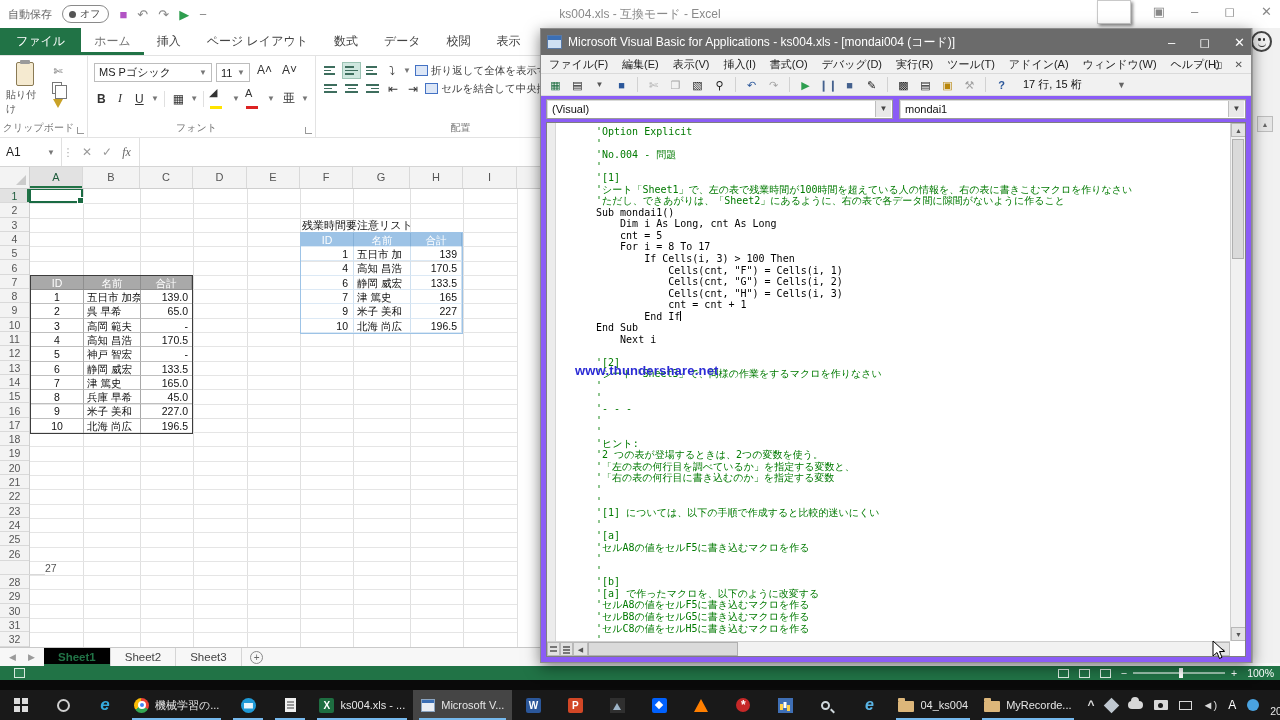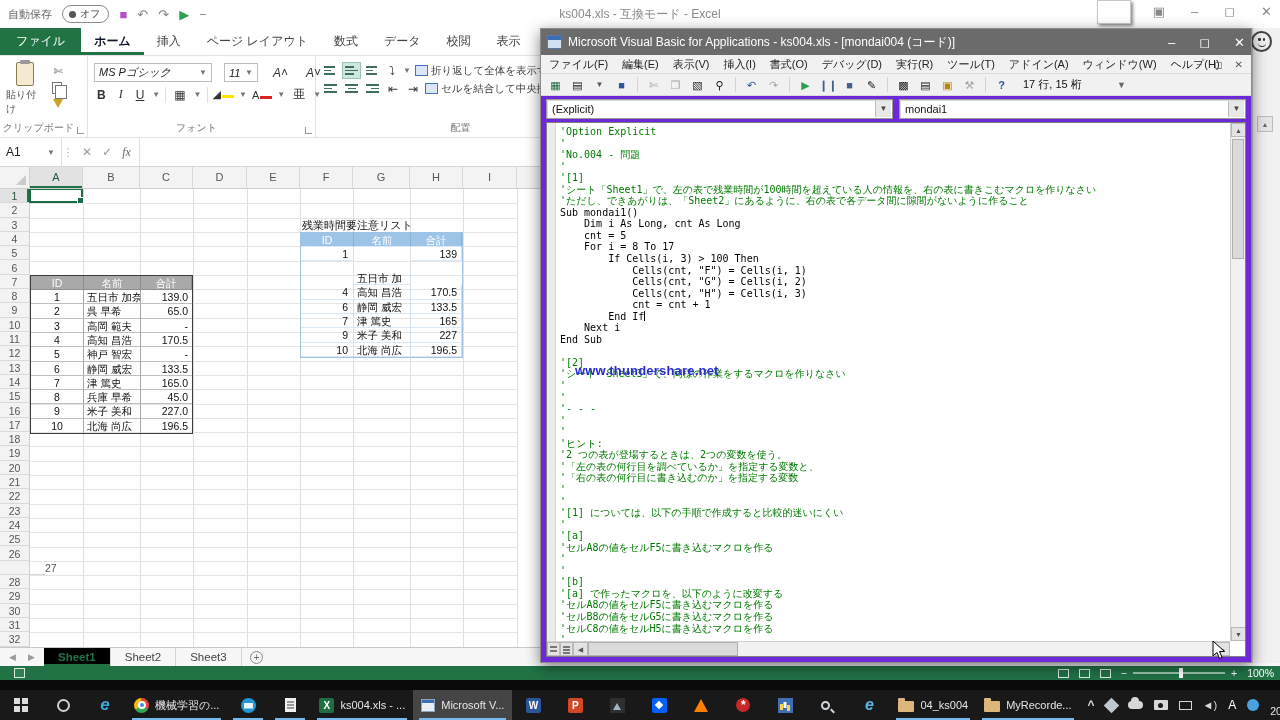--- a/index.html
+++ b/index.html
@@ -18,37 +18,37 @@
   .qat-save { color:#b254c4; }
   .qat-run { color:#2e9e4f; }
   #xl-title { position:absolute; left:0; right:0; top:6px; text-align:center; font-size:12px; color:#8a8a8a; }
   #xl-wincontrols { position:absolute; right:8px; top:4px; display:flex; gap:26px; color:#888; font-size:13px; }
   #recorder-box { position:absolute; left:1097px; top:0; width:34px; height:24px; background:#fff; border:1px solid #c9c9c9; box-shadow:2px 2px 3px rgba(0,0,0,.45); }
 
   
   #xl-tabs { position:absolute; left:0; top:28px; width:1280px; height:28px; background:#fff; display:flex; align-items:stretch; border-bottom:1px solid #e3e3e3; }
   .rtab { padding:0 13px; font-size:12px; color:#444; display:flex; align-items:center; }
   .rtab.file { background:#217346; color:#fff; padding:9px 16px; }
-  .rtab.active { color:#0f172a; font-weight:bold; box-shadow:inset 0 -3px 0 #217346; }
+  .rtab.active { color:#737373; font-weight:normal; box-shadow:inset 0 -3px 0 #217346; }
 
   
   #xl-ribbon { position:absolute; left:0; top:56px; width:1280px; height:81px; background:#fff; display:flex; }
   .rgroup { position:relative; height:81px; border-right:1px solid #e3e3e3; padding:4px 6px 16px 6px; display:flex; gap:6px; }
   .rg-label { position:absolute; bottom:2px; left:0; right:10px; text-align:center; font-size:10px; color:#777; }
   .rg-dlg { position:absolute; right:3px; bottom:3px; width:7px; height:7px; border-left:1px solid #999; border-bottom:1px solid #999; }
   .paste-big { width:38px; display:flex; flex-direction:column; align-items:center; font-size:10px; color:#555; padding-top:2px; }
   .clip-ic { width:18px; height:24px; border:1px solid #8a7a54; background:#f5ead0; border-radius:2px; position:relative; margin-bottom:2px; }
   .clip-ic::before { content:""; position:absolute; left:3px; top:-3px; width:10px; height:4px; background:#9a9a9a; border-radius:1px; }
   .clip-col { display:flex; flex-direction:column; gap:3px; padding-top:4px; }
   .mini-ic { width:16px; height:14px; font-size:11px; color:#666; line-height:14px; text-align:center; }
   .ic-copy { width:10px; height:12px; border:1px solid #777; position:relative; margin:1px 0 0 2px; }
   .ic-copy::before { content:""; position:absolute; left:2px; top:2px; width:10px; height:12px; border:1px solid #777; background:#fff; }
   .ic-brush { width:0; height:0; border-left:5px solid transparent; border-right:5px solid transparent; border-top:9px solid #c9a227; margin:2px 0 0 3px; }
   .font-grp { display:flex; flex-direction:column; gap:4px; padding-top:3px; }
-  .font-row1 { display:flex; align-items:center; gap:12px;font-style:italic; }
+  .font-row1 { display:flex; align-items:flex-start; gap:4px; }
   .fname-box { width:118px; height:19px; border:1px solid #bdbdbd; font-size:11px; color:#222; padding:2px 4px; display:flex; justify-content:space-between; align-items:center; }
   .fsize-box { width:34px; height:19px; border:1px solid #bdbdbd; font-size:11px; color:#222; padding:2px 4px; display:flex; justify-content:space-between; align-items:center; }
   .carJ { font-size:8px; color:#777; }
   .fbtn { font-size:12px; color:#333; padding:0 3px; min-width:14px; text-align:center; }
   .fbtn.bold { font-weight:bold; } .fbtn.ital { font-style:italic; font-family:"Liberation Serif",serif; }
   .fbtn.und { text-decoration:underline; }
   .underbar { display:inline-block; width:12px; height:3px; margin-left:1px; }
   .font-row2 { display:flex; align-items:center; gap:5px; font-size:11px; color:#333; }
   .vsep { width:1px; height:16px; background:#e0e0e0; }
   .align-grp { display:flex; flex-direction:column; gap:3px; padding-top:3px; }
@@ -111,41 +111,41 @@
   .sh-add span { width:13px; height:13px; border:1px solid #8a8a8a; border-radius:50%; font-size:10px; line-height:11px; text-align:center; color:#666; }
   #xl-status { position:absolute; left:0; top:666px; width:1280px; height:14px; background:#217346; color:#fff; }
   #st-ico { position:absolute; left:14px; top:2px; width:11px; height:10px; border:1px solid #d8eadf; background:linear-gradient(#2c8153,#2c8153); }
   #st-right { position:absolute; right:6px; top:0; height:14px; display:flex; align-items:center; gap:10px; font-size:10.5px; }
   .view-ic { width:11px; height:9px; border:1px solid #e8f2ec; opacity:.95; }
   #zoom-slider { display:flex; align-items:center; gap:6px; }
   #zs-track { width:92px; height:2px; background:#9cc4ae; position:relative; }
   #zs-thumb { position:absolute; left:46px; top:-4px; width:4px; height:10px; background:#fff; }
 
   
-  #vba { position:absolute; left:540px; top:28px; width:712px; height:635px; background:#6d28d9; border:1px solid #8c8c8c; box-shadow:0 4px 14px rgba(0,0,0,.5); }
+  #vba { position:absolute; left:540px; top:28px; width:712px; height:635px; background:#8b5cf6; border:1px solid #8c8c8c; box-shadow:0 4px 14px rgba(0,0,0,.5); }
   #vb-title { position:absolute; left:0; top:0; right:0; height:26px; background:#6b6b6b; display:flex; align-items:center; color:#fff; font-size:12px; padding-left:6px; gap:6px; }
   .vb-appico { width:15px; height:14px; background:#cfe0f3; border:1px solid #5a7aa6; position:relative; }
   .vb-appico::before { content:""; position:absolute; left:0; top:0; right:0; height:4px; background:#3b6fb5; }
   #vb-title .ctrls { position:absolute; right:6px; top:0; height:26px; display:flex; gap:24px; align-items:center; font-size:13px; color:#fff; }
   #vb-menubar { position:absolute; left:0; top:26px; right:0; height:19px; background:#f1f1f1; border-bottom:1px solid #dadada; display:flex; align-items:center; padding-left:8px; gap:14px; font-size:11px; color:#222; }
   #vb-menubar .mdi { position:absolute; right:8px; display:flex; gap:12px; color:#555; font-size:10px; }
   #vb-toolbar { position:absolute; left:0; top:45px; right:0; height:22px; background:#f1f1f1; border-bottom:1px solid #dadada; display:flex; align-items:center; padding-left:6px; gap:5px; font-size:11px; color:#222; }
   .tbi { width:17px; height:16px; text-align:center; line-height:16px; font-size:11px; }
   .tbi.dis { opacity:.38; }
   .tsep { width:1px; height:15px; background:#d2d2d2; margin:0 2px; }
   #caret-pos { margin-left:8px; color:#111; }
   #tb-overflow { margin-left:auto; margin-right:120px; width:14px; color:#666; font-size:9px; }
   #vb-combos { position:absolute; left:5px; top:70px; right:5px; height:20px; display:flex; gap:6px; }
   .combo { flex:1; background:#fff; border:1px solid #9a9a9a; box-shadow:inset 1px 1px 0 #d9d9d9; height:20px; display:flex; align-items:center; font-size:11px; color:#111; padding-left:5px; position:relative; }
   .combo .cbtn { position:absolute; right:1px; top:1px; bottom:1px; width:16px; background:#e8e8e8; border-left:1px solid #bdbdbd; text-align:center; font-size:8px; color:#444; line-height:16px; }
   #vb-codewin { position:absolute; left:5px; top:93px; right:5px; bottom:5px; background:#fff; border:1px solid #7f7f7f; overflow:hidden; }
   #vb-margin { position:absolute; left:0; top:0; bottom:15px; width:9px; background:#ececec; border-right:1px solid #d7d7d7; }
   #vb-codetext { position:absolute; left:13px; top:3px; right:16px; bottom:16px; overflow:hidden;
     font-family:"DejaVu Sans Mono",monospace; font-size:10px; line-height:11.55px; }
-  .cl { white-space:pre; color:#000; height:11.55px; }
+  .cl { white-space:pre; color:#000; height:11.55px;margin-left:36px; }
   .cl.cmt { color:#007a00; }
   .caret { display:inline-block; width:1px; height:10px; background:#000; vertical-align:-1px; }
   #watermark { position:absolute; left:28px; top:240px; color:#2b2bd5; font-size:13px; font-weight:bold; letter-spacing:.2px; }
   
   #vb-vscroll { position:absolute; right:0; top:0; bottom:15px; width:15px; background:#f1f1f1; border-left:1px solid #d0d0d0; }
   #vb-hscroll { position:absolute; left:0; right:15px; bottom:0; height:15px; background:#f1f1f1; border-top:1px solid #d0d0d0; display:flex; }
   .sb-btn { width:15px; height:14px; background:#e3e3e3; border:1px solid #b9b9b9; font-size:7px; color:#555; text-align:center; line-height:13px; }
   .sb-thumbv { position:absolute; left:1px; right:1px; top:16px; height:120px; background:#dadada; border:1px solid #b0b0b0; }
   .sb-thumbh { width:150px; height:14px; background:#dadada; border:1px solid #b0b0b0; }
   .procview { width:13px; height:14px; background:#e3e3e3; border:1px solid #b9b9b9; position:relative; }
@@ -466,21 +466,21 @@
       </div>
     <div id="rtitle" style="left: 302px; top: 28.6px;">残業時間要注意リスト</div>
     <div id="rtable" class="xtable" style="left: 300px; top: 42.9px; width: 163px;">
         <div class="xrow hd">
           <span class="xcell " style="width: 53px;">ID</span>
           <span class="xcell " style="width: 57px;">名前</span>
           <span class="xcell " style="width: 51px;">合計</span>
         </div>
         <div class="xrow">
           <span class="xcell cell-idr" style="width: 53px;">1</span>
-          <span class="xcell cell-name" style="width: 57px; margin-top: 24px;">五日市 加</span>
+          <span class="xcell cell-name" style="width: 57px;">五日市 加</span>
           <span class="xcell cell-val" style="width: 51px;">139</span>
         </div>
         <div class="xrow">
           <span class="xcell cell-idr" style="width: 53px;">4</span>
           <span class="xcell cell-name" style="width: 57px;">高知 昌浩</span>
           <span class="xcell cell-val" style="width: 51px;">170.5</span>
         </div>
         <div class="xrow">
           <span class="xcell cell-idr" style="width: 53px;">6</span>
           <span class="xcell cell-name" style="width: 57px;">静岡 威宏</span>
@@ -655,21 +655,21 @@
     <span class="tbi">▤</span>
     <span class="tbi" style="color:#b8860b">▣</span>
     <span class="tbi dis">⚒</span>
     <span class="tsep"></span>
     <span class="tbi" style="color:#2b579a;font-weight:bold">?</span>
     <span id="caret-pos">17 行, 15 桁</span>
     <span id="tb-overflow">▼</span>
   </div>
   <div id="vb-combos">
     <div class="combo">
-        <span>(Explicit)</span>
+        <span>(Visual)</span>
         <span class="cbtn">▼</span>
       </div>
     <div class="combo">
         <span>mondai1</span>
         <span class="cbtn">▼</span>
       </div>
   </div>
   <div id="vb-codewin">
     <div id="vb-margin"></div>
     <div id="vb-codetext">
@@ -683,22 +683,22 @@
         <div class="cl">Sub mondai1()</div>
         <div class="cl">    Dim i As Long, cnt As Long</div>
         <div class="cl">    cnt = 5</div>
         <div class="cl">    For i = 8 To 17</div>
         <div class="cl">        If Cells(i, 3) &gt; 100 Then</div>
         <div class="cl">            Cells(cnt, "F") = Cells(i, 1)</div>
         <div class="cl">            Cells(cnt, "G") = Cells(i, 2)</div>
         <div class="cl">            Cells(cnt, "H") = Cells(i, 3)</div>
         <div class="cl">            cnt = cnt + 1</div>
         <div class="cl">        End If<span class="caret"></span></div>
+        <div class="cl">End Sub</div>
         <div class="cl">    Next i</div>
-        <div class="cl">End Sub</div>
         <div class="cl">&nbsp;</div>
         <div class="cl cmt">'[2]</div>
         <div class="cl cmt">'シート「Sheet3」で、同様の作業をするマクロを作りなさい</div>
         <div class="cl cmt">'</div>
         <div class="cl cmt">'</div>
         <div class="cl cmt">'- - -</div>
         <div class="cl cmt">'</div>
         <div class="cl cmt">'</div>
         <div class="cl cmt">'ヒント:</div>
         <div class="cl cmt">'2 つの表が登場するときは、2つの変数を使う。</div>

